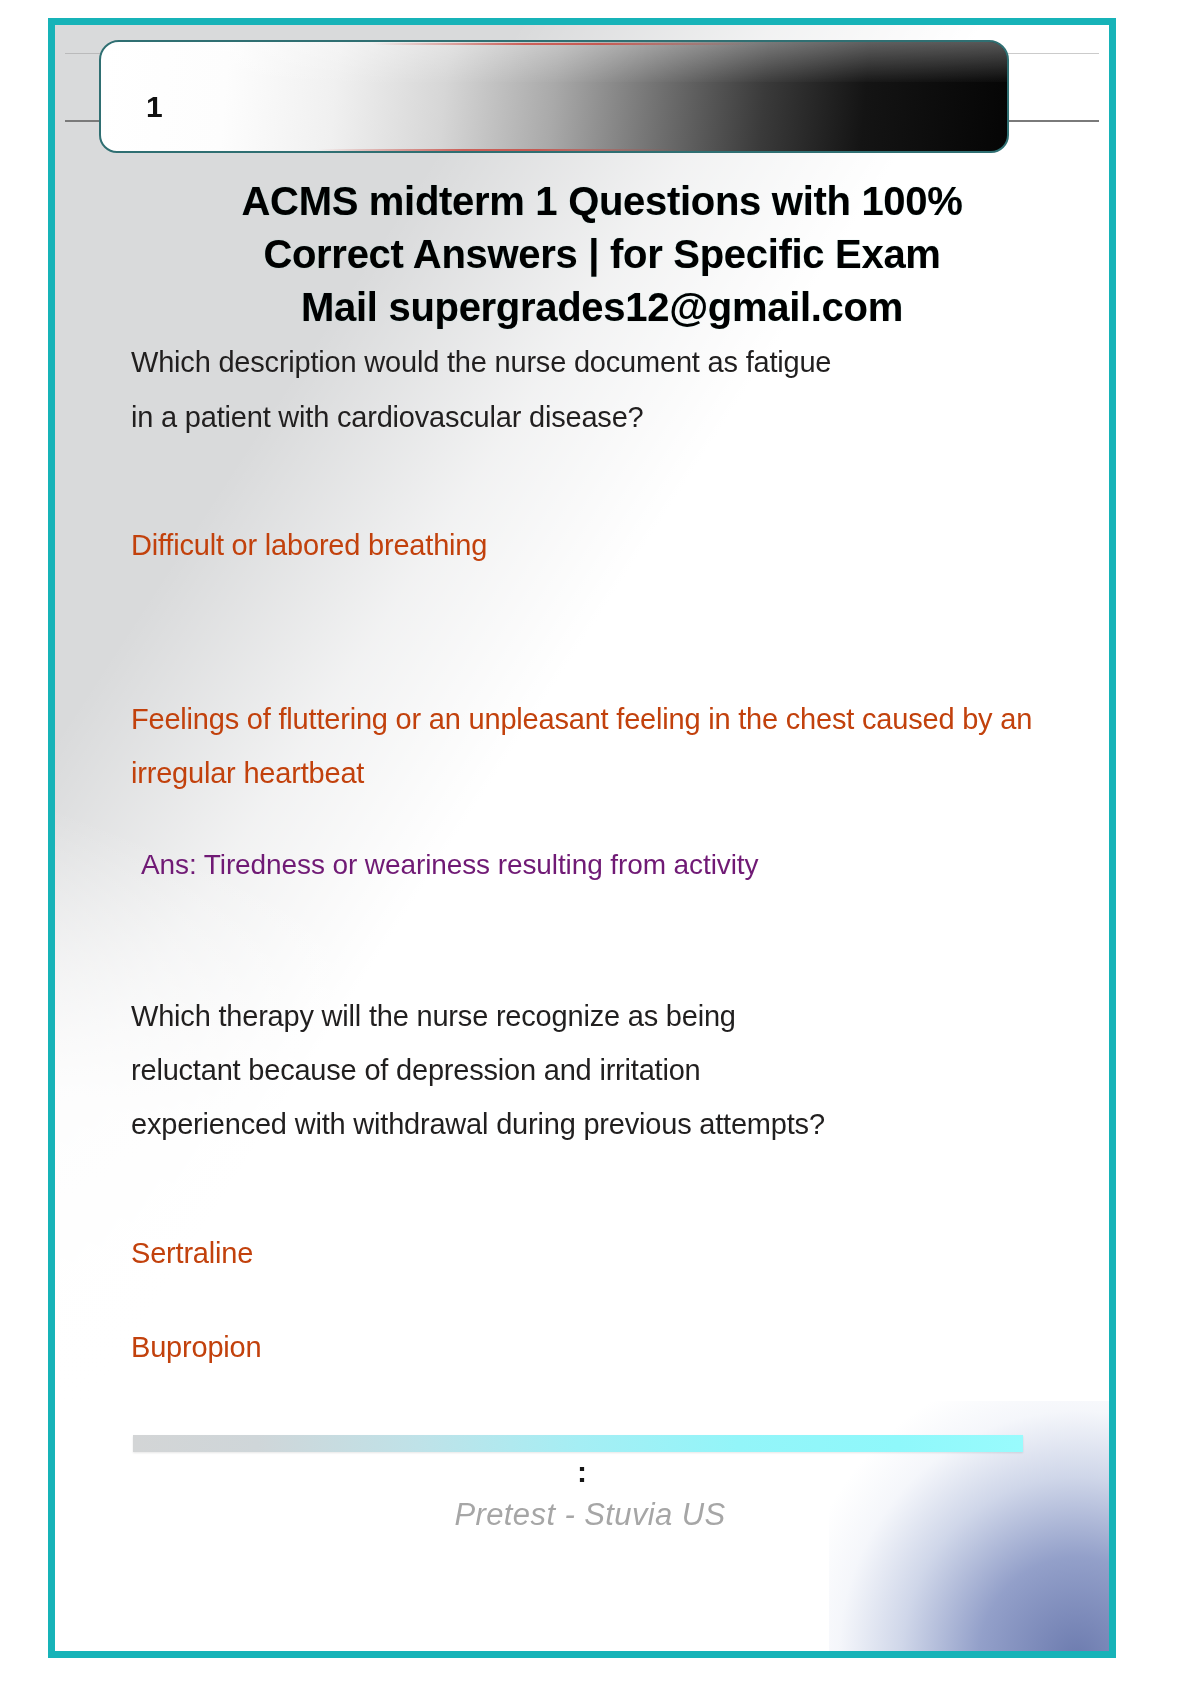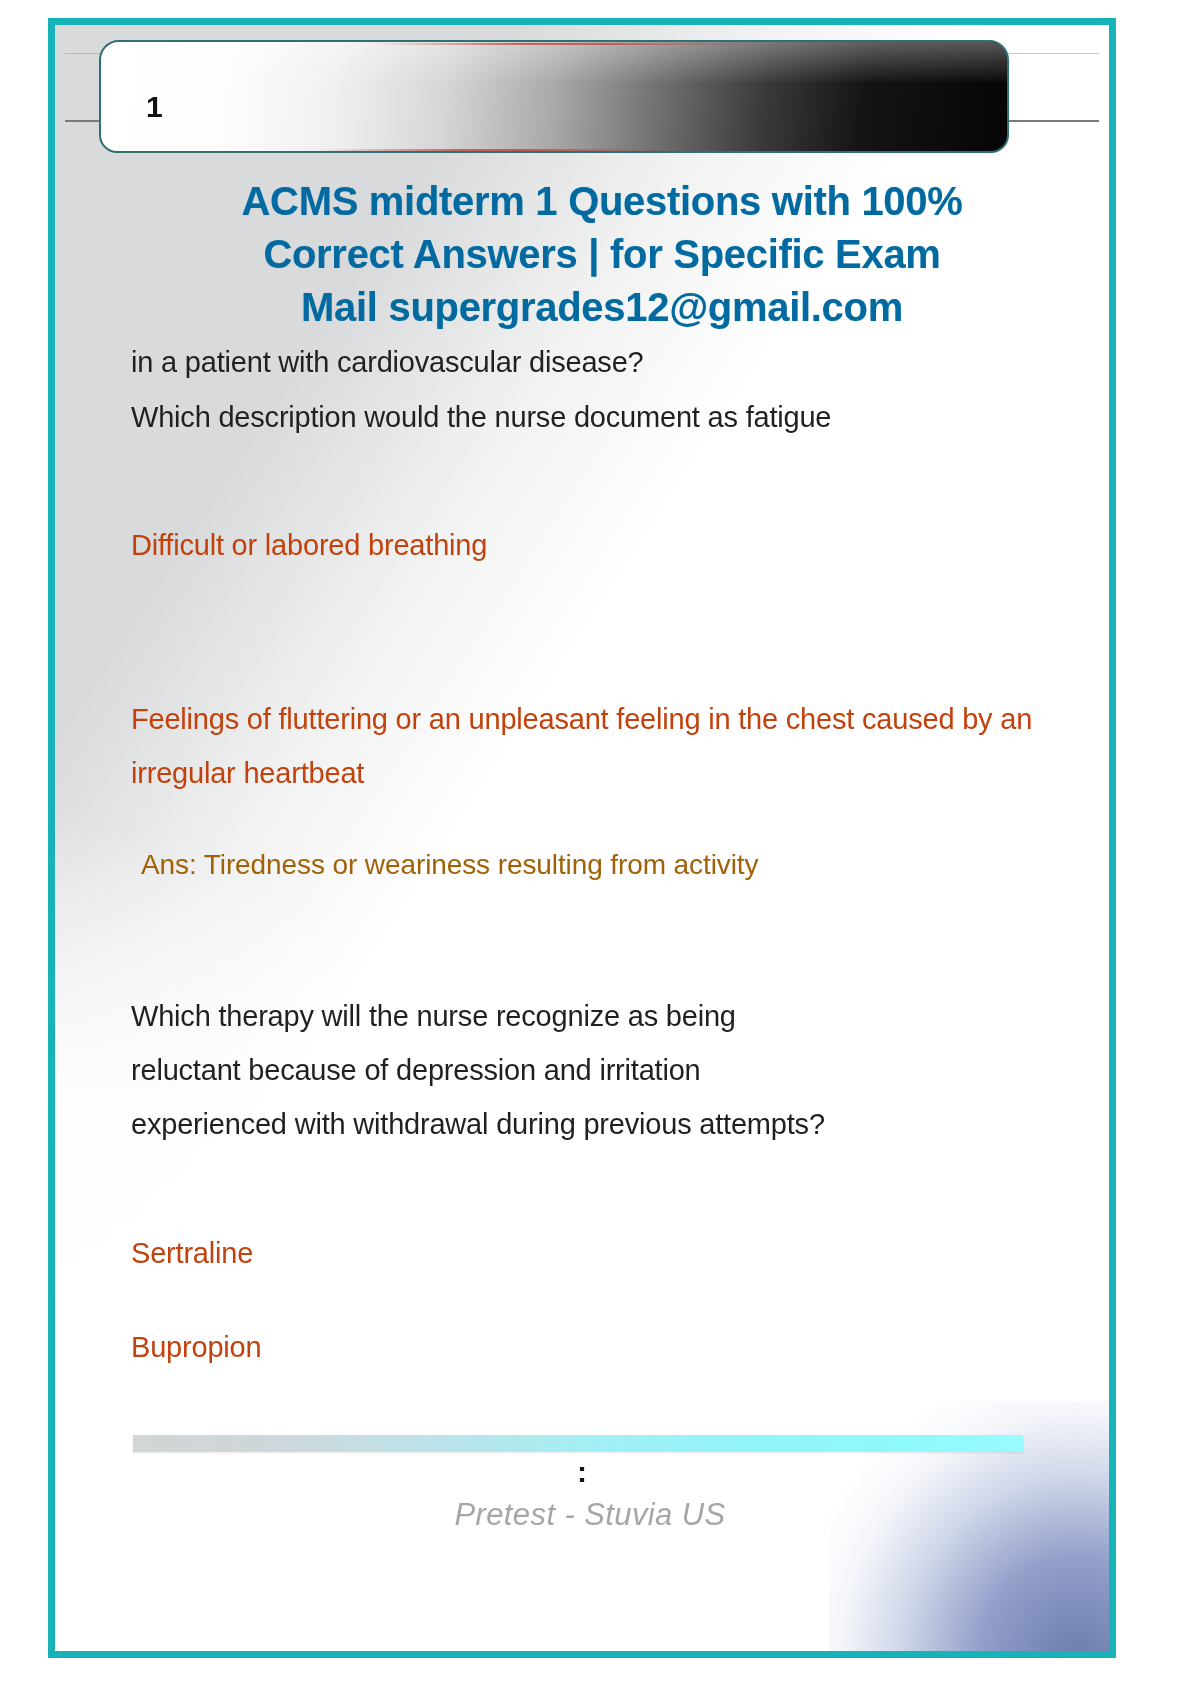--- a/index.html
+++ b/index.html
@@ -146,21 +146,21 @@
   
   .content {
     position: absolute;
     left: 0; right: 0;
     top: 150px;
     padding: 0 36px 0 76px;
   }
 
   .doc-title {
     text-align: center;
-    color: #0369a1;
+    color: #000000;
     font-weight: 700;
     font-size: 40px;
     line-height: 1.32;
     letter-spacing: -0.3px;
     margin: 0 14px 0 14px;
     text-shadow: 0 0 1px rgba(14,157,145,0.35);
   }
 
   .q-text {
     color: #211f1f;
@@ -178,21 +178,21 @@
 
   .opt {
     color: #c2410c;
     font-size: 29px;
     line-height: 1.87;
     letter-spacing: -0.2px;
     margin: 0;
   }
 
   .ans-line {
-    color: #a16207;
+    color: #701a75;
     font-size: 28px;
     line-height: 1.8;
     letter-spacing: -0.1px;
     margin: 0 0 0 10px;
   }
 
   
   .bottom-bar {
     position: absolute;
     left: 78px;
@@ -253,22 +253,22 @@
 
   <div class="content">
 
     <div class="doc-title">
       <div>ACMS midterm 1 Questions with 100%</div>
       <div>Correct Answers | for Specific Exam</div>
       <div>Mail supergrades12@gmail.com</div>
     </div>
 
     <div class="q-block">
+      <p class="q-text">Which description would the nurse document as fatigue</p>
       <p class="q-text">in a patient with cardiovascular disease?</p>
-      <p class="q-text">Which description would the nurse document as fatigue</p>
     </div>
 
     <div class="spacer-md"></div>
 
     <div>
       <p class="opt">Difficult or labored breathing</p>
       <div class="spacer-sm"></div>
       <div class="spacer-sm"></div>
       <div class="spacer-sm"></div>
       <p class="opt">Feelings of fluttering or an unpleasant feeling in the chest caused by an irregular heartbeat</p>

